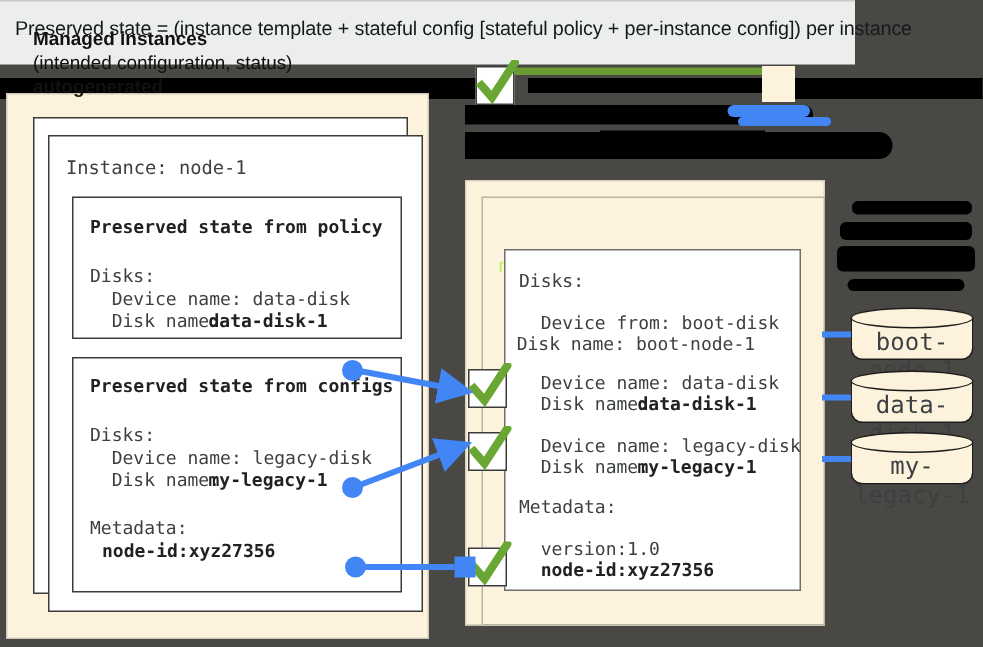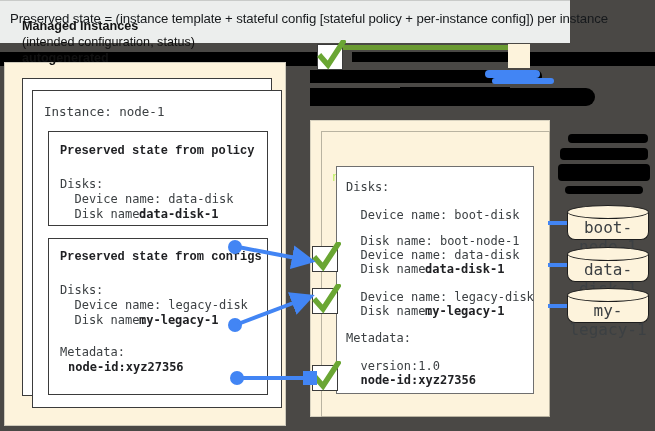--- a/index.html
+++ b/index.html
@@ -52,21 +52,21 @@
 
   #left-card-back{left:22px;top:78px;width:250px;height:318px;}
   #left-card-front{left:32px;top:90px;width:250px;height:318px;}
 
   #instance-title{position:absolute;left:44px;top:104px;font-size:12.5px;color:#3c4043;}
 
   .inner-box{position:absolute;background:#fff;border:1px solid #3b3b3b;box-sizing:border-box;}
   #policy-box{left:48px;top:131px;width:220px;height:95px;}
   #configs-box{left:48px;top:238px;width:220px;height:157px;}
 
-  .box-h{position:absolute;font-size:12px;font-weight:bold;color:#202124;font-family:Liberation Mono, monospace;}
+  .box-h{position:absolute;font-size:12px;font-weight:bold;color:#202124;}
   .box-l{position:absolute;font-size:12px;color:#3c4043;white-space:pre;}
 
   
   #right-panel{
     position:absolute;left:310px;top:120px;width:240px;height:297px;
     background:#fdf3dc;border:1px solid #d8d2c0;box-sizing:border-box;
   }
   #right-inner{
     position:absolute;left:321px;top:131px;width:229px;height:286px;
     background:#fdf3dc;border:1px solid #b9b3a1;box-sizing:border-box;
@@ -160,22 +160,22 @@
   <div class="box-l mono" style="left:60px;top:345px;">Metadata:</div>
   <div class="box-l mono b" style="left:68px;top:360px;color:#202124;">node-id:xyz27356</div>
 
   <div id="right-panel"></div>
   <div id="right-inner"></div>
   <div id="node1-title" class="mono">node-1</div>
   <div id="node1-white"></div>
 
   <div class="box-l mono" style="left:346px;top:180px;">Disks:</div>
 
-  <div class="box-l mono" style="left:346px;top:208px;">  Device name: boot-disk</div>
-  <div class="box-l mono" style="left:346px;top:222px;margin-top:12px;">  Disk name: boot-node-1</div>
+  <div class="box-l mono" style="left:346px;top:208px;">  Device from: boot-disk</div>
+  <div class="box-l mono" style="left:330px;top:222px;">  Disk name: boot-node-1</div>
 
   <div class="box-l mono" style="left:346px;top:248px;">  Device name: data-disk</div>
   <div class="box-l mono" style="left:346px;top:262px;">  Disk name: </div>
   <div class="box-l mono b" style="left:425px;top:262px;color:#202124;">data-disk-1</div>
 
   <div class="box-l mono" style="left:346px;top:290px;">  Device name: legacy-disk</div>
   <div class="box-l mono" style="left:346px;top:304px;">  Disk name: </div>
   <div class="box-l mono b" style="left:425px;top:304px;color:#202124;">my-legacy-1</div>
 
   <div class="box-l mono" style="left:346px;top:331px;">Metadata:</div>

